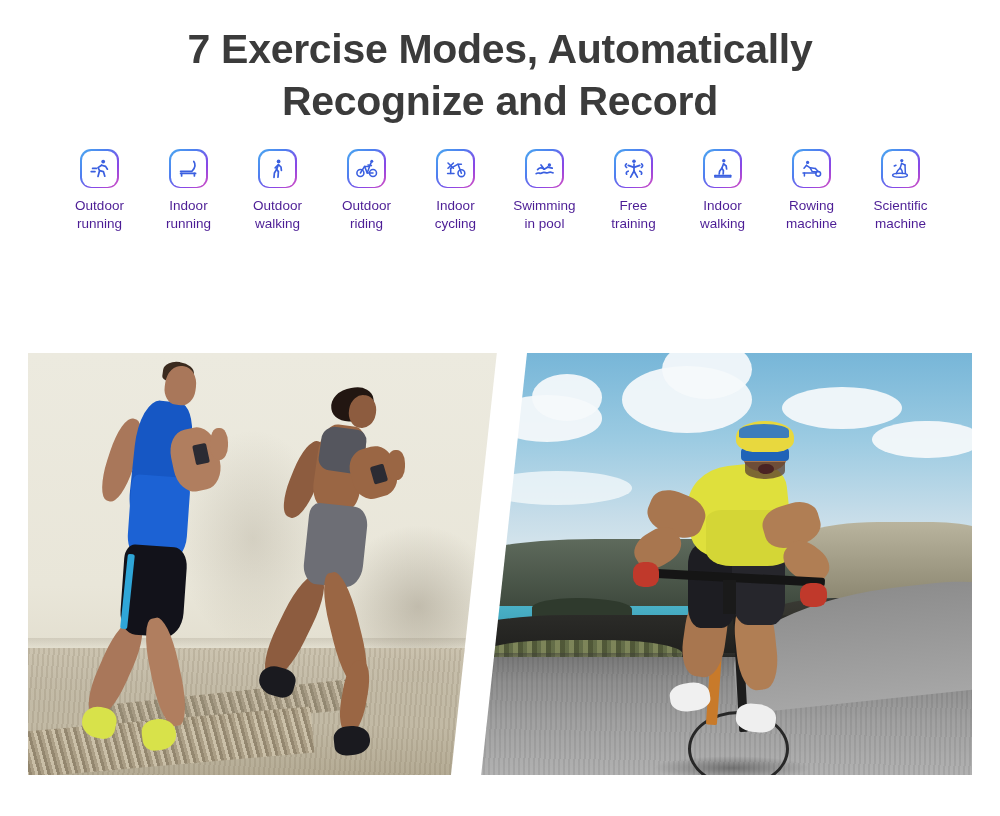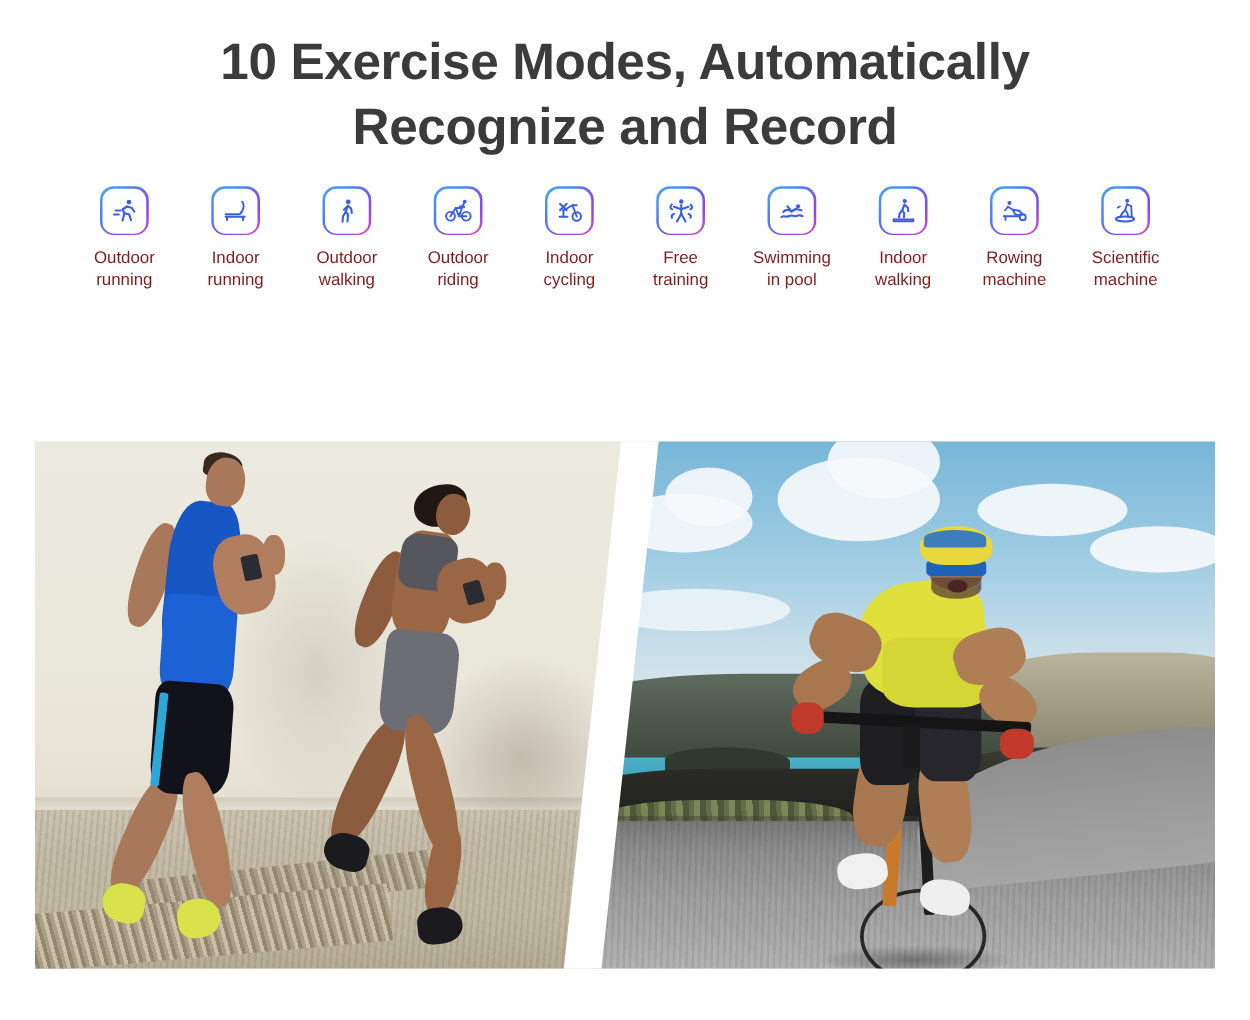--- a/index.html
+++ b/index.html
@@ -82,21 +82,21 @@
     display: flex;
     align-items: center;
     justify-content: center;
   }
 
   .mode-icon-inner svg { display: block; }
 
   .mode-label {
     margin-top: 9px;
     font-size: 13.5px;
-    color: #7f1d1d;
+    color: #4c1d95;
     line-height: 1.33;
     text-align: center;
     white-space: pre-line;
   }
 
   
   .photo-band {
     position: absolute;
     left: 28px;
     top: 353px;
@@ -303,21 +303,21 @@
     transform-origin: center;
     z-index: 5;
   }
 </style>
 </head>
 <body>
 
 <div class="page">
 
   <div class="header">
-    <h1 class="title">10 Exercise Modes, Automatically Recognize and Record</h1>
+    <h1 class="title">7 Exercise Modes, Automatically Recognize and Record</h1>
   </div>
 
   <div class="modes-row">
 
     <div class="mode-item">
       <div class="mode-icon-box">
         <div class="mode-icon-inner">
           <svg width="24" height="24" viewBox="0 0 24 24" fill="none" stroke="#3a5fe0" stroke-width="1.7" stroke-linecap="round" stroke-linejoin="round">
             <circle cx="15.2" cy="4.6" r="1.9" fill="#3a5fe0" stroke="none"></circle>
             <path d="M13.6 8.2 L10 10.6 L11.6 13.6 L10 19.4"></path>
@@ -391,56 +391,56 @@
             <path d="M9.4 6.0 L4.0 11.2"></path>
             <path d="M6.7 11.2 L6.7 16.4"></path>
             <path d="M3.6 16.4 H10.0"></path>
             <path d="M6.7 11.4 L14.0 7.2 L17.4 7.2"></path>
             <path d="M14.0 7.2 L17.4 16.2"></path>
           </svg>
         </div>
       </div>
       <div class="mode-label">Indoor
 cycling</div>
+    </div>
+
+    <div class="mode-item">
+      <div class="mode-icon-box">
+        <div class="mode-icon-inner">
+          <svg width="24" height="24" viewBox="0 0 24 24" fill="none" stroke="#3a5fe0" stroke-width="1.7" stroke-linecap="round" stroke-linejoin="round">
+            <circle cx="16.4" cy="8.0" r="1.7" fill="#3a5fe0" stroke="none"></circle>
+            <path d="M4.6 12.6 C6.8 10.2 9.2 10.8 11.2 12.2 L14.6 10.2"></path>
+            <path d="M8.0 8.0 L11.2 12.2"></path>
+            <path d="M14.6 10.2 L19.2 11.2"></path>
+            <path d="M3.2 16.6 C5.4 14.8 7.0 17.4 9.4 15.8 C11.6 14.3 13.2 17.0 15.6 15.6 C17.4 14.6 18.6 15.6 20.0 15.8"></path>
+          </svg>
+        </div>
+      </div>
+      <div class="mode-label">Swimming
+in pool</div>
     </div>
 
     <div class="mode-item">
       <div class="mode-icon-box">
         <div class="mode-icon-inner">
           <svg width="24" height="24" viewBox="0 0 24 24" fill="none" stroke="#3a5fe0" stroke-width="1.7" stroke-linecap="round" stroke-linejoin="round">
             <circle cx="12" cy="4.2" r="1.8" fill="#3a5fe0" stroke="none"></circle>
             <path d="M12 7.0 V14.0"></path>
             <path d="M12 14.0 L8.6 20.2"></path>
             <path d="M12 14.0 L15.4 20.2"></path>
             <path d="M6.2 8.4 L12 10.4 L17.8 8.4"></path>
             <path d="M4.4 6.8 C3.0 8.0 3.0 9.6 4.6 10.4"></path>
             <path d="M19.6 6.8 C21.0 8.0 21.0 9.6 19.4 10.4"></path>
             <path d="M6.2 14.2 C4.6 14.6 3.8 16.0 4.6 17.2"></path>
             <path d="M17.8 14.2 C19.4 14.6 20.2 16.0 19.4 17.2"></path>
           </svg>
         </div>
       </div>
       <div class="mode-label">Free
 training</div>
-    </div>
-
-    <div class="mode-item">
-      <div class="mode-icon-box">
-        <div class="mode-icon-inner">
-          <svg width="24" height="24" viewBox="0 0 24 24" fill="none" stroke="#3a5fe0" stroke-width="1.7" stroke-linecap="round" stroke-linejoin="round">
-            <circle cx="16.4" cy="8.0" r="1.7" fill="#3a5fe0" stroke="none"></circle>
-            <path d="M4.6 12.6 C6.8 10.2 9.2 10.8 11.2 12.2 L14.6 10.2"></path>
-            <path d="M8.0 8.0 L11.2 12.2"></path>
-            <path d="M14.6 10.2 L19.2 11.2"></path>
-            <path d="M3.2 16.6 C5.4 14.8 7.0 17.4 9.4 15.8 C11.6 14.3 13.2 17.0 15.6 15.6 C17.4 14.6 18.6 15.6 20.0 15.8"></path>
-          </svg>
-        </div>
-      </div>
-      <div class="mode-label">Swimming
-in pool</div>
     </div>
 
     <div class="mode-item">
       <div class="mode-icon-box">
         <div class="mode-icon-inner">
           <svg width="24" height="24" viewBox="0 0 24 24" fill="none" stroke="#3a5fe0" stroke-width="1.7" stroke-linecap="round" stroke-linejoin="round">
             <circle cx="12.8" cy="3.8" r="1.7" fill="#3a5fe0" stroke="none"></circle>
             <path d="M12.6 6.8 L10.8 11.2 L12.4 13.4 L12.2 17.0"></path>
             <path d="M10.8 11.2 L8.6 14.2 L8.2 17.0"></path>
             <path d="M12.6 6.8 L15.2 9.0 L15.6 12.0"></path>

